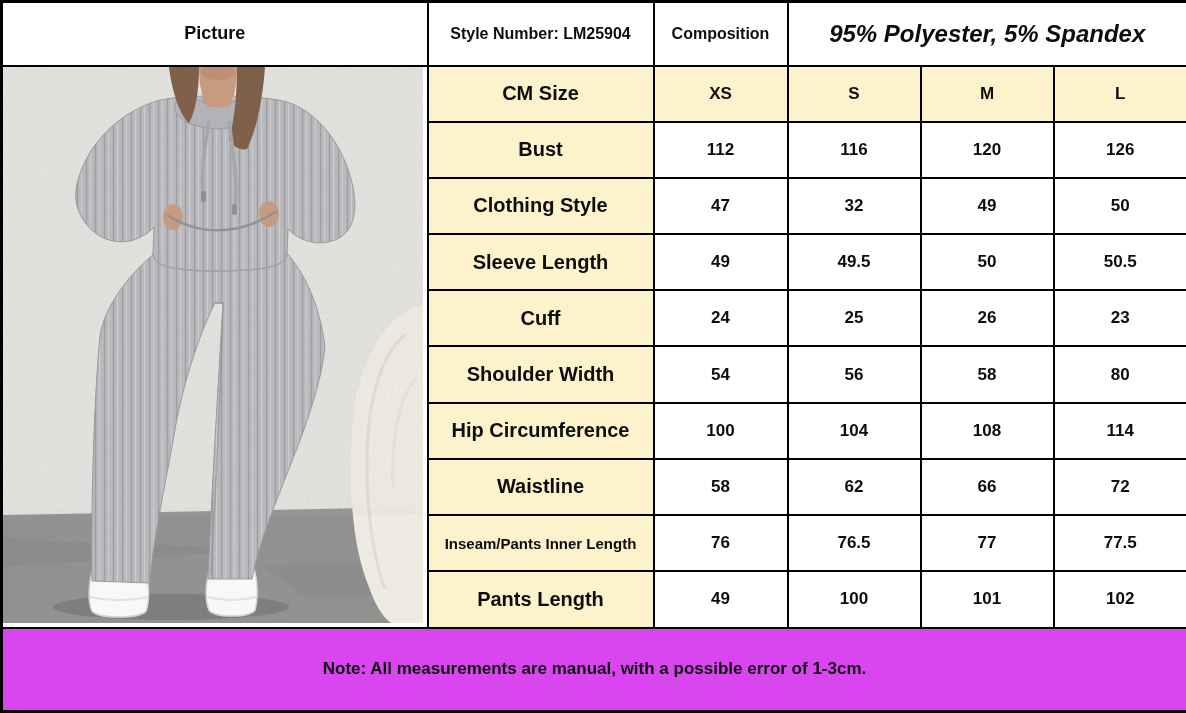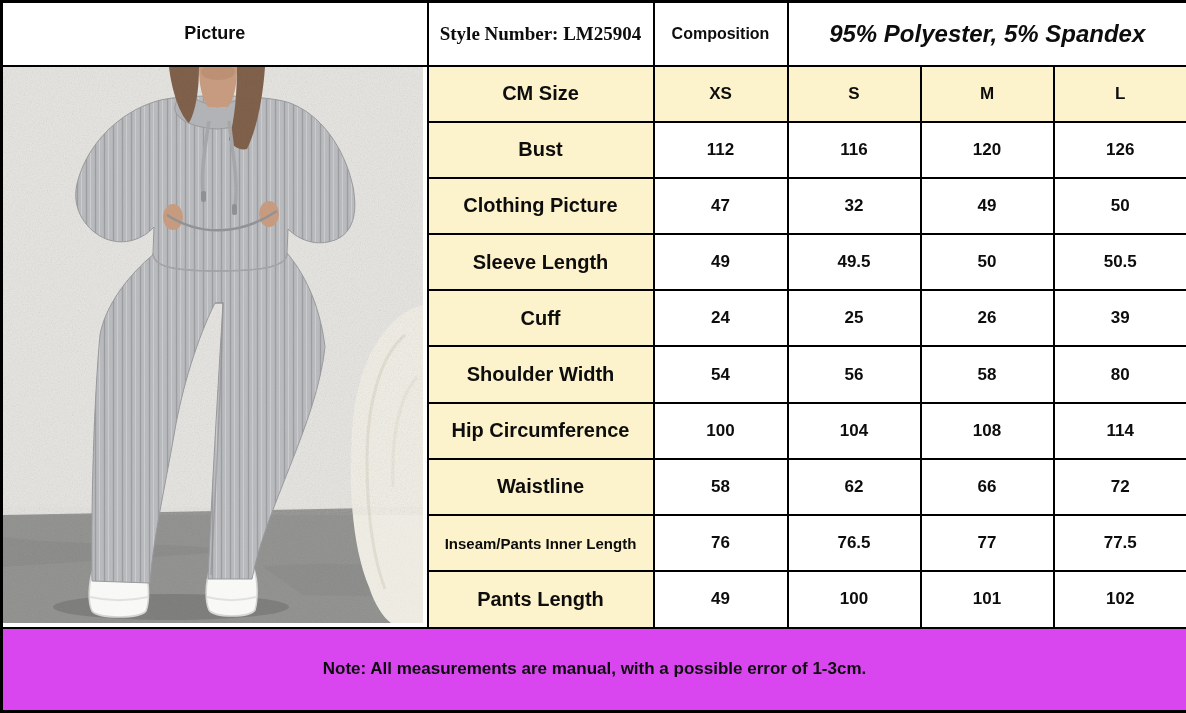--- a/index.html
+++ b/index.html
@@ -19,21 +19,21 @@
     text-align:center;
     vertical-align:middle;
     font-weight:700;
     color:#0d0d0d;
     padding:0 4px;
     overflow:hidden;
     white-space:nowrap;
   }
   tr.header-row td { height:64px; }
   td.picture-header   { font-size:18px; }
-  td.style-number     { font-size:19px;font-family:Liberation Serif, serif; }
+  td.style-number     { font-size:16px; }
   td.composition-label{ font-size:16px; }
   td.composition-value{ font-size:24px;font-style:italic; }
 
   tr.size-row td, tr.data-row td { height:52px;margin-top:12px; }
   td.label-cell  { background:var(--highlight); font-size:20px; }
   td.label-cell.small { font-size:15px; }
   td.size-cell   { background:var(--highlight); font-size:17px; }
   td.value-cell  { background:#fff; font-size:17px; }
 
   td.photo-cell {
@@ -138,39 +138,39 @@
     </tr>
 
     <tr class="data-row">
         <td class="label-cell">Bust</td>
         <td class="value-cell">112</td>
         <td class="value-cell">116</td>
         <td class="value-cell">120</td>
         <td class="value-cell">126</td>
       </tr>
       <tr class="data-row">
-        <td class="label-cell">Clothing Picture</td>
+        <td class="label-cell">Clothing Style</td>
         <td class="value-cell">47</td>
         <td class="value-cell">32</td>
         <td class="value-cell">49</td>
         <td class="value-cell">50</td>
       </tr>
       <tr class="data-row">
         <td class="label-cell">Sleeve Length</td>
         <td class="value-cell">49</td>
         <td class="value-cell">49.5</td>
         <td class="value-cell">50</td>
         <td class="value-cell">50.5</td>
       </tr>
       <tr class="data-row">
         <td class="label-cell">Cuff</td>
         <td class="value-cell">24</td>
         <td class="value-cell">25</td>
         <td class="value-cell">26</td>
-        <td class="value-cell">39</td>
+        <td class="value-cell">23</td>
       </tr>
       <tr class="data-row">
         <td class="label-cell">Shoulder Width</td>
         <td class="value-cell">54</td>
         <td class="value-cell">56</td>
         <td class="value-cell">58</td>
         <td class="value-cell">80</td>
       </tr>
       <tr class="data-row">
         <td class="label-cell">Hip Circumference</td>

